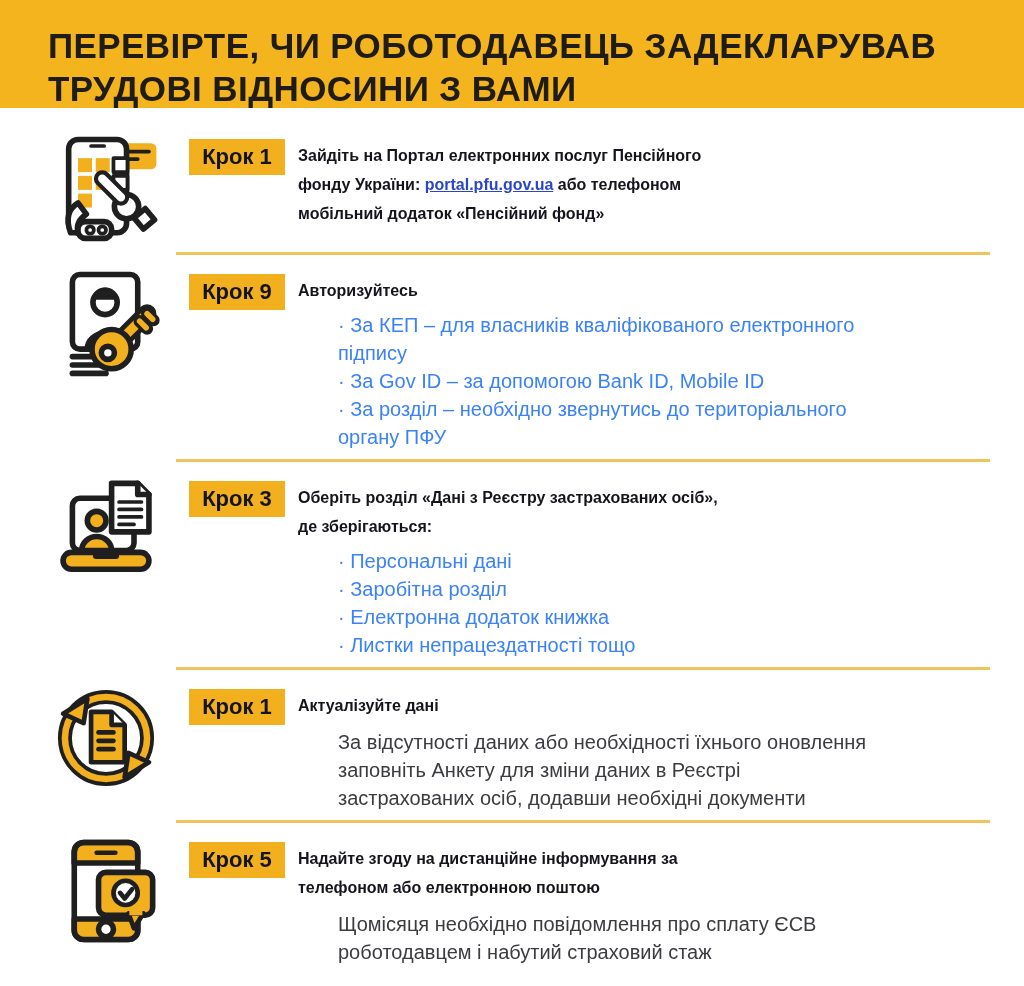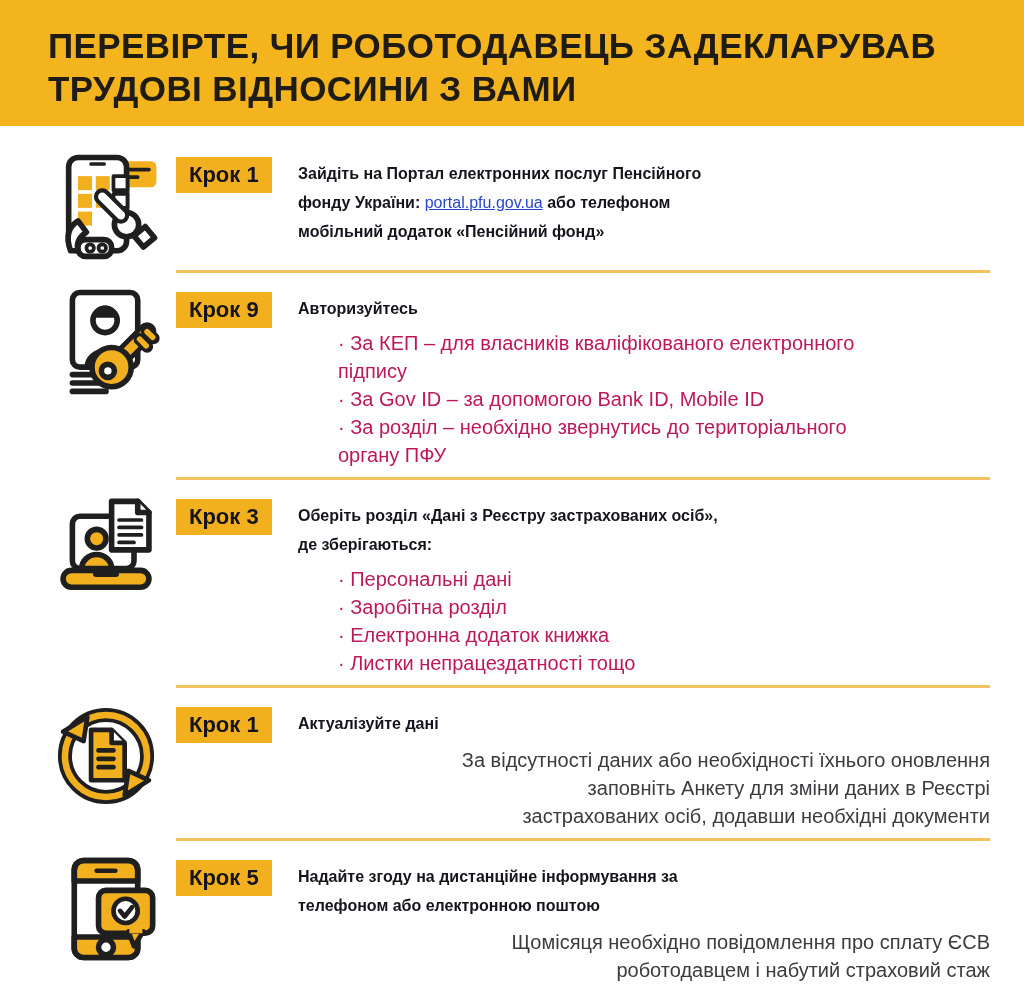--- a/index.html
+++ b/index.html
@@ -2,50 +2,49 @@
 <html><head>
 <meta charset="utf-8">
 <style>
   html,body{margin:0;padding:0;}
   body{
     width:1024px;height:986px;background:#ffffff;overflow:hidden;
     font-family:"Liberation Sans", sans-serif;
     -webkit-font-smoothing:antialiased;
   }
   .header{
-    background:#F4B41E;height:126px;box-sizing:border-box;
+    background:#F4B41E;height:108px;box-sizing:border-box;
     padding:24px 56px 0 48px;
   }
   .header .hline{
     font-size:35px;font-weight:bold;color:#1E1C15;line-height:43px;
     letter-spacing:0.4px;
   }
   .main{padding:22px 34px 0 36px;}
   .step{display:grid;grid-template-columns:140px 122px 1fr;}
   .icon-cell{display:flex;justify-content:center;align-items:flex-start;padding-top:2px;}
   .icon{width:112px;height:112px;display:block;}
-  .badge-cell{padding:0;}
+  .badge-cell{padding:0;text-align:center;}
   .badge{
     display:inline-block;background:#F2B01E;color:#15141B;
     font-size:22px;font-weight:bold;padding:5px 13px;margin-top:9px;
     white-space:nowrap;
   }
   .title{
     font-size:16px;font-weight:bold;color:#14141C;line-height:29px;
     margin:11px 0 0 0;white-space:pre-line;
   }
-  .title a{color:#2A46C8;text-decoration:underline;font-weight:normal;cursor:pointer;}
+  .title a{color:#2A46C8;text-decoration:underline;font-weight:bold;cursor:pointer;}
   .bullets{margin:6px 0 0 40px;}
   .bullet{
-    font-size:20px;color:#be185d;line-height:28px;white-space:pre-line;
+    font-size:20px;color:#3b82f6;line-height:28px;white-space:pre-line;
   }
   .para{
     font-size:20px;color:#3B3B40;line-height:28px;margin:8px 0 0 40px;
     white-space:pre-line;
-    text-align:right;
   }
   .para:empty{display:none;}
   .sep{height:3px;background:#F0C45C;margin:8px 0 10px 140px;}
 </style>
 </head>
 <body>
 
 <div>
 
   <div class="header">

